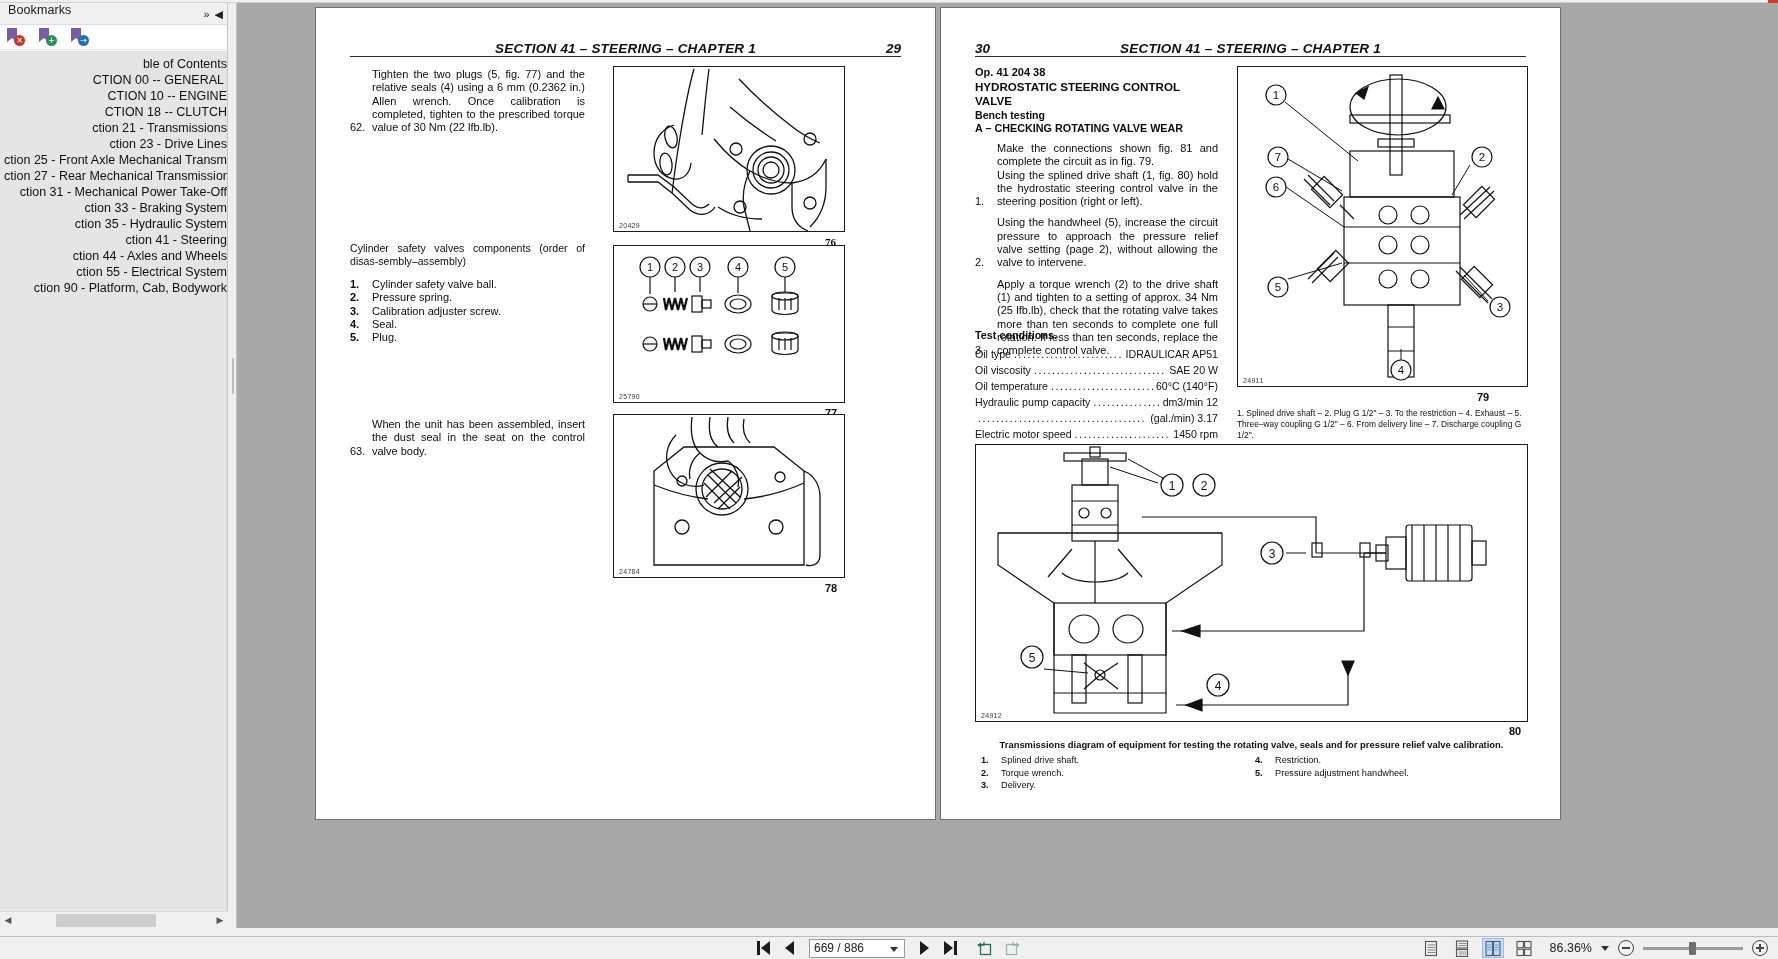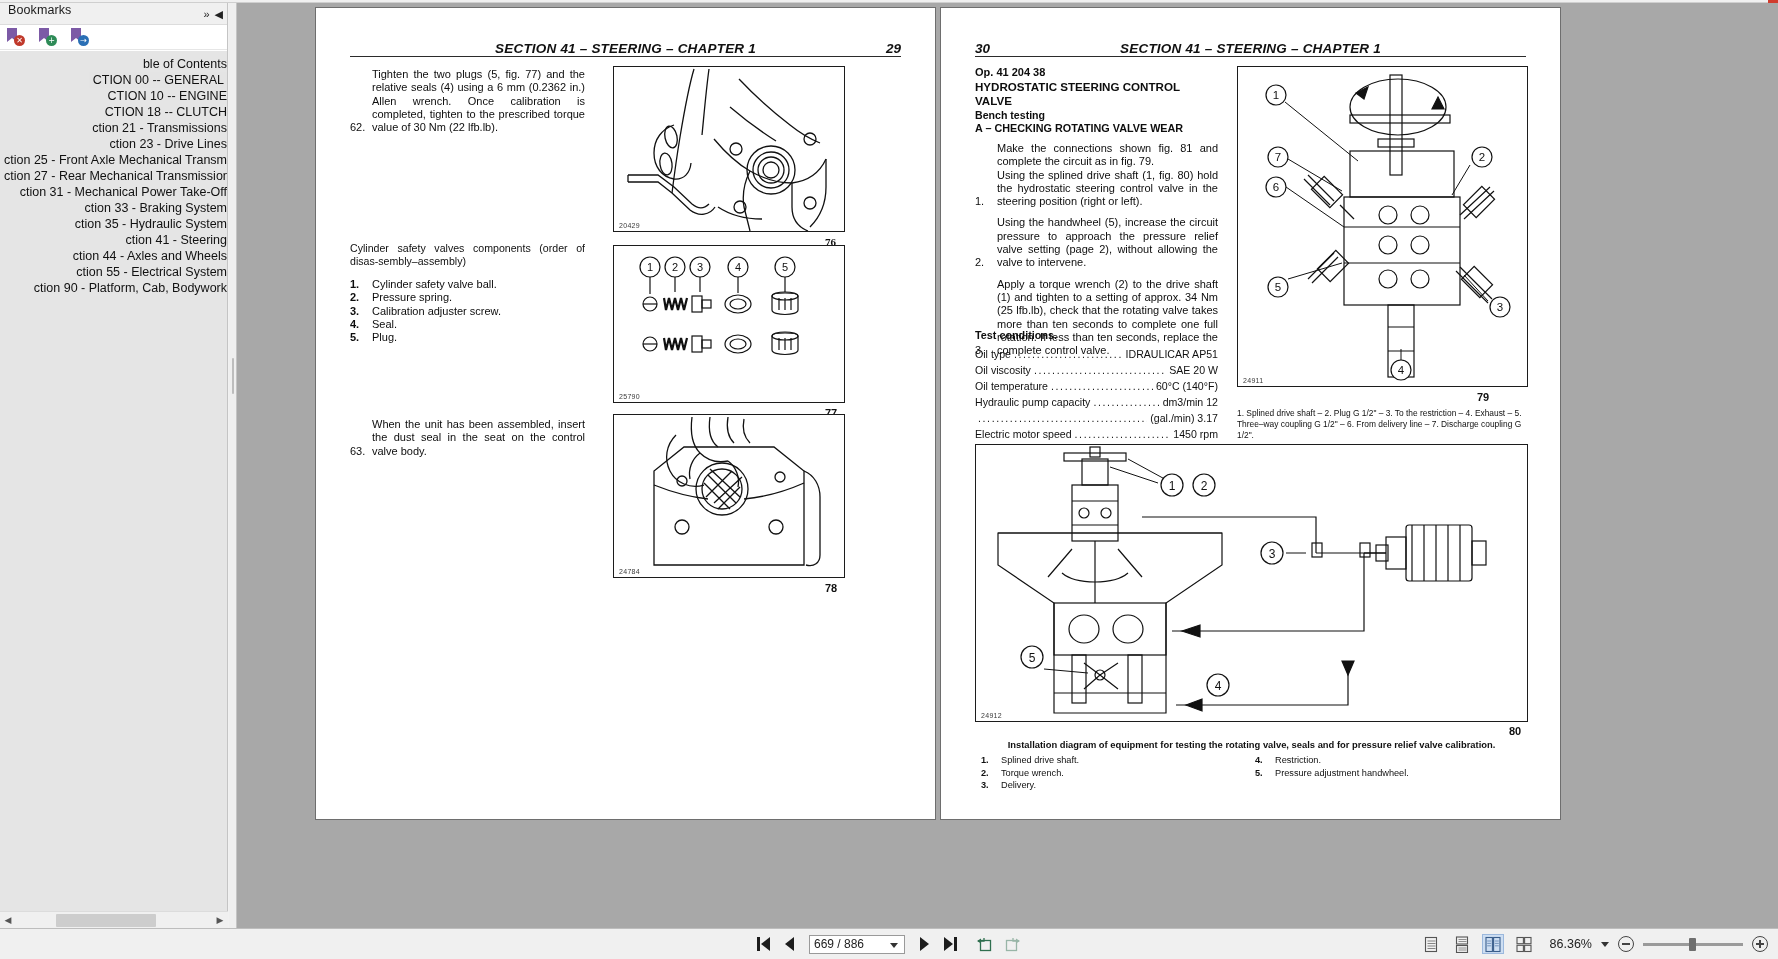--- a/index.html
+++ b/index.html
@@ -163,21 +163,21 @@
     margin: 0 3px; color: #101010; letter-spacing: 1.6px; font-size: 10.6px;
   }
   .dotrow .val { flex: none; }
 
   .cap-bold { font-size: 9.4px; font-weight: bold; color: #101010; }
   .cap-small { font-size: 8.4px; line-height: 11px; color: #101010; }
   .cap-list { font-size: 9.2px; line-height: 12.5px; color: #101010; }
 
   
   .bottombar {
-    position: absolute; left: 0; bottom: 0; width: 1778px; height: 31px;
+    position: absolute; left: 0; bottom: 0; width: 1778px; height: 23px;
     background: #f0f0f0; border-top: 1px solid #bdbdbd;
     display: flex; align-items: center;
   }
   .bb-center {
     position: absolute; left: 50%; transform: translateX(-50%);
     display: flex; align-items: center; gap: 11px;
   }
   .nav-btn {
     width: 17px; height: 17px; display: flex; align-items: center;
     justify-content: center; cursor: pointer; color: #1c1c1c;
@@ -624,21 +624,21 @@
               <text x="228" y="45">2</text>
               <text x="296" y="113">3</text>
             <text x="56" y="217">5</text>
               <text x="242" y="245">4</text>
           </g>
         </svg>
         <div class="fig-id">24912</div>
       </div>
       <div class="fig-no" style="left:568px; top:717px;">80</div>
 
-      <div class="pg cap-bold" style="left:34px; top:731px; width:553px; text-align:center;">Installation diagram of equipment for testing the rotating valve, seals and for pressure relief valve calibration.</div>
+      <div class="pg cap-bold" style="left:34px; top:731px; width:553px; text-align:center;">Transmissions diagram of equipment for testing the rotating valve, seals and for pressure relief valve calibration.</div>
 
       <div class="pg" style="left:40px; top:746px; width:230px;">
         <div class="cap-list" style="display:flex;">
             <span style="width:20px;font-weight:bold;">1.</span>
             <span>Splined drive shaft.</span>
           </div>
         <div class="cap-list" style="display:flex;">
             <span style="width:20px;font-weight:bold;">2.</span>
             <span>Torque wrench.</span>
           </div>

